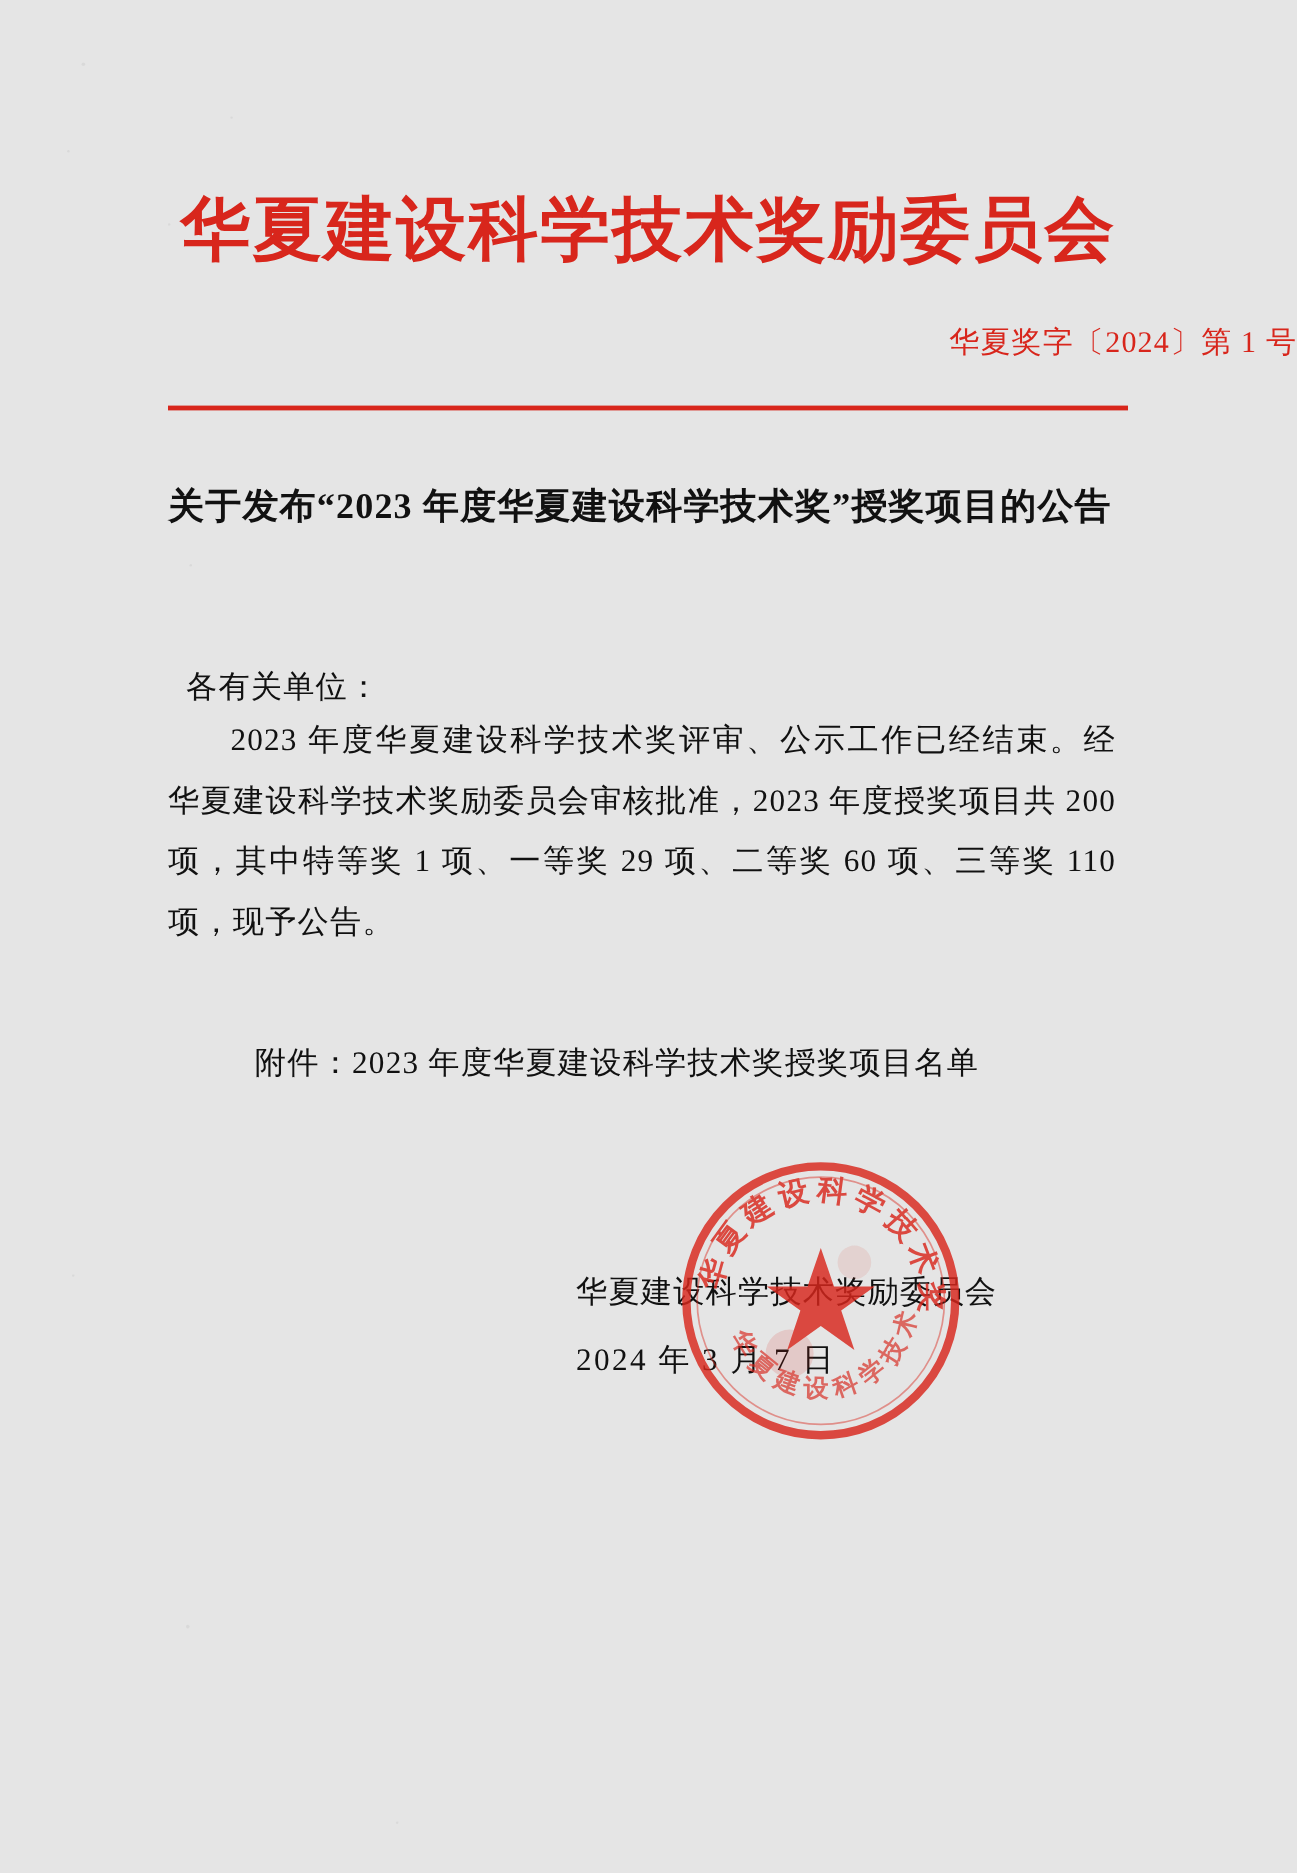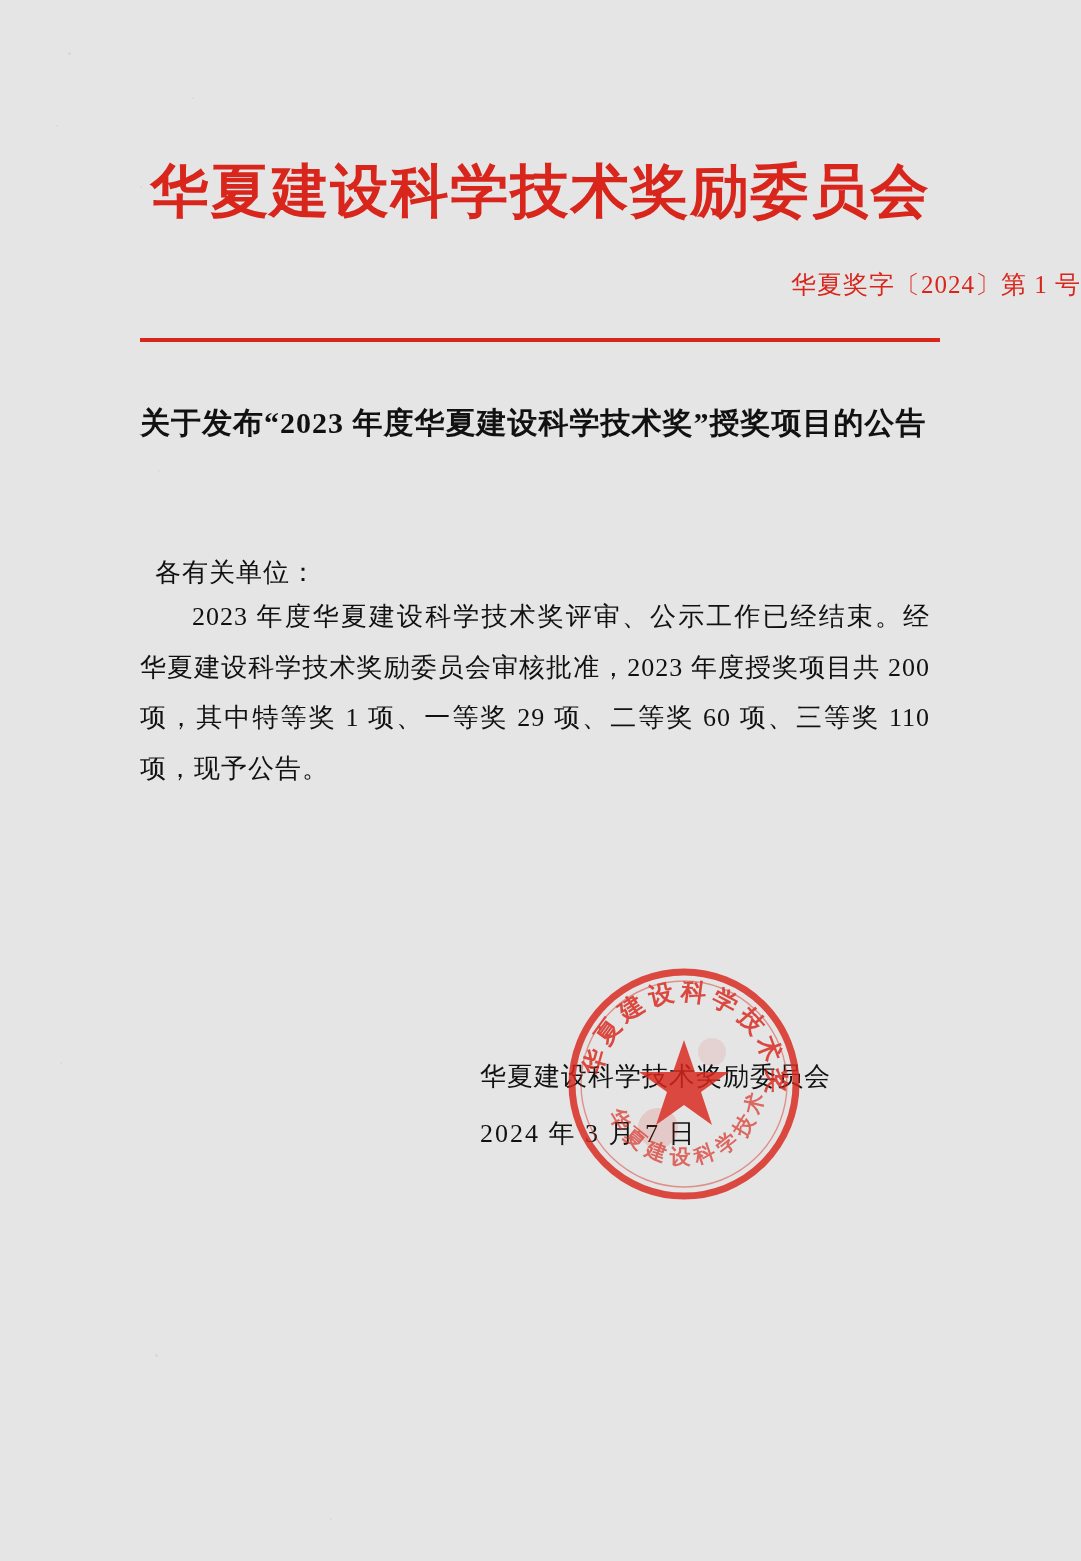--- a/index.html
+++ b/index.html
@@ -147,20 +147,21 @@
   <div class="doc-number">华夏奖字〔2024〕第 1 号</div>
 
   <div class="red-rule"></div>
 
   <div class="title">关于发布“2023 年度华夏建设科学技术奖”授奖项目的公告</div>
 
   <div class="salutation">各有关单位：</div>
 
   <div class="body-text">2023 年度华夏建设科学技术奖评审、公示工作已经结束。经华夏建设科学技术奖励委员会审核批准，2023 年度授奖项目共 200 项，其中特等奖 1 项、一等奖 29 项、二等奖 60 项、三等奖 110 项，现予公告。</div>
 
+  <div class="attachment">附件：2023 年度华夏建设科学技术奖授奖项目名单</div>
 
   <div class="signature">
     <div>华夏建设科学技术奖励委员会</div>
     <div class="sig-date">2024 年 3 月 7 日</div>
   </div>
 
   <div class="seal">
     <svg width="244" height="244" viewBox="0 0 244 244" xmlns="http://www.w3.org/2000/svg">
       <g opacity="0.82">
         <circle cx="122" cy="122" r="112" fill="none" stroke="#d8261c" stroke-width="7"></circle>

